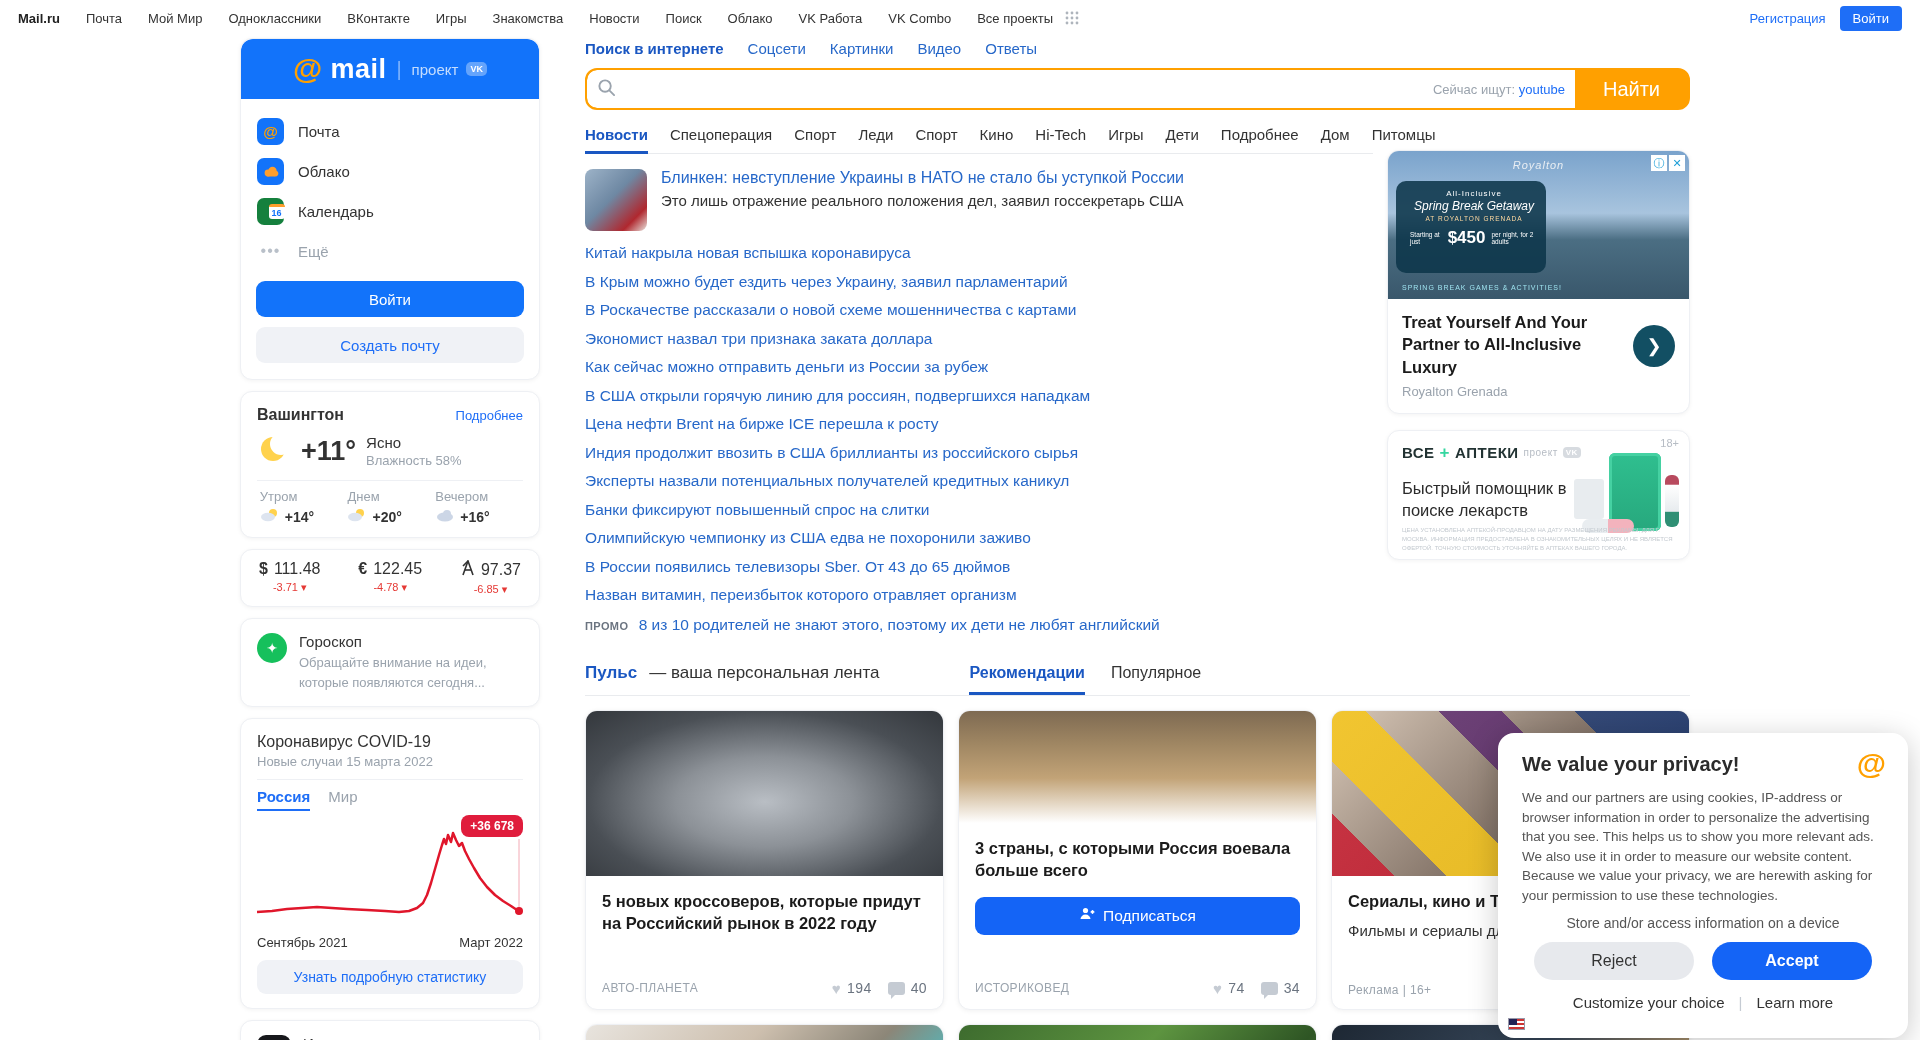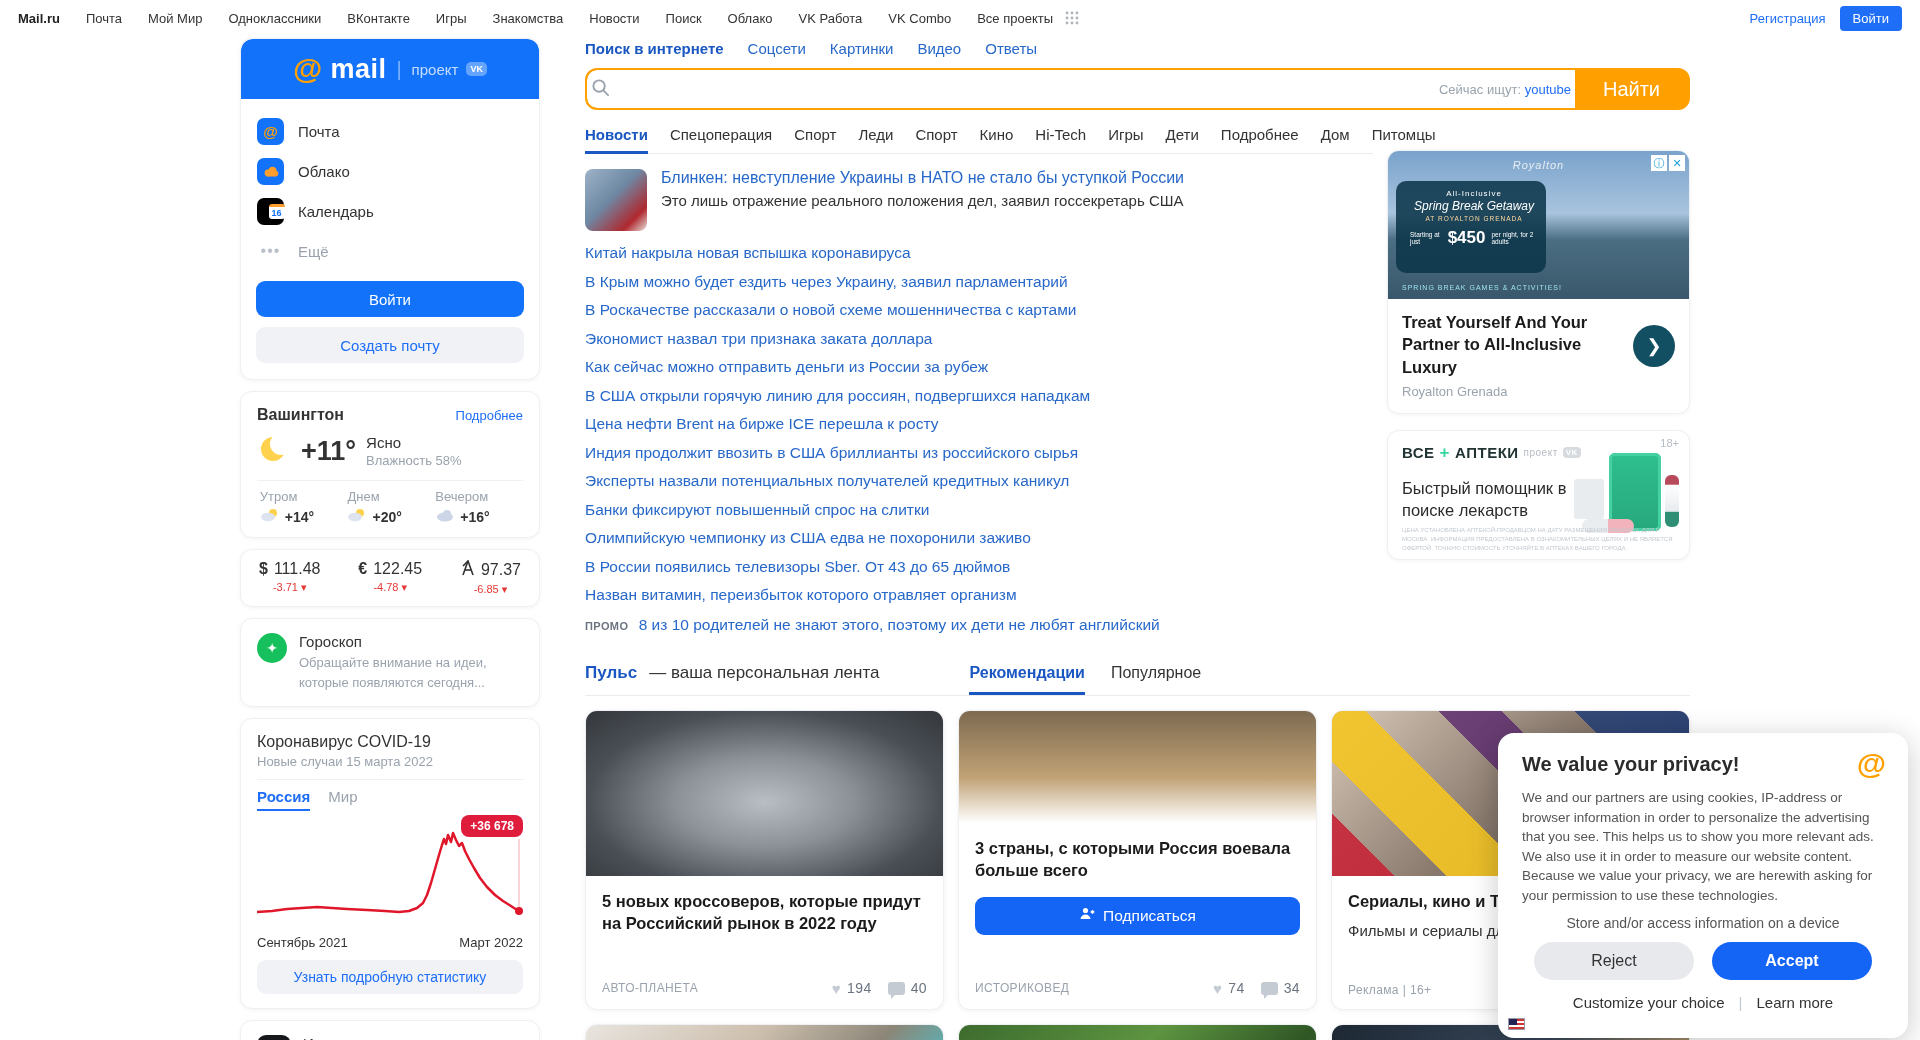--- a/index.html
+++ b/index.html
@@ -87,21 +87,21 @@
   .games-title { font-size:15px; }
 
   
   .main { position:absolute; left:585px; top:38px; width:1105px; }
   .s-tabs { display:flex; gap:24px; font-size:15px; margin-top:2px; }
   .s-tab { color:#2768c9; }
   .s-tab.active { color:#1a57c2; font-weight:bold; }
   .searchbar { display:flex; margin-top:11px; height:42px; border:2px solid #ffa000;
     border-radius:12px; overflow:hidden; background:#ffa000; }
   .search-field { flex:1; display:flex; align-items:center; background:#fff;
-    border-radius:10px 0 0 10px; padding:0 4px; gap:10px; }
+    border-radius:10px 0 0 10px; padding:0 10px; gap:10px; }
   .search-input { flex:1; border:none; outline:none; font-size:16px; font-family:inherit; }
   .search-hint { color:#9aa3ad; font-size:13px; white-space:nowrap; }
   .search-hint a { color:#1e6ef7; }
   .search-btn { width:113px; background:#ffa000; color:#fff; border:none; font-size:20px; cursor:pointer; }
 
   .news-col { width:788px; }
   .n-tabs { display:flex; gap:22px; font-size:15px; margin-top:16px;
     border-bottom:1px solid #e9ebee; padding-bottom:10px; }
   .n-tab { color:#333; white-space:nowrap; cursor:pointer; }
   .n-tab.active { color:#1a57c2; font-weight:bold; position:relative; }
@@ -279,21 +279,21 @@
             <circle cx="5" cy="8" r="3.4"></circle>
                 <circle cx="9.5" cy="6" r="4.2"></circle>
                 <circle cx="12.5" cy="8.6" r="2.8"></circle>
             <rect x="3" y="8" width="10" height="3.5" rx="1.7"></rect>
               </g>
             </svg>
         </span>
         <span>Облако</span>
       </div>
       <div class="sb-item">
-        <span class="sq-icon" style="background:#000000;padding-left:12px;">
+        <span class="sq-icon" style="background:#15803d;padding-left:12px;">
           <span style="background:#fff;color:#1273fa;font-size:9px;border-radius:3px;padding:1px 3px;border-top:3px solid #ff9e2c;">16</span>
         </span>
         <span>Календарь</span>
       </div>
       <div class="sb-item more">
         <span class="dots">•••</span>
         <span>Ещё</span>
       </div>
     </div>
     <button class="sb-btn primary">Войти</button>

